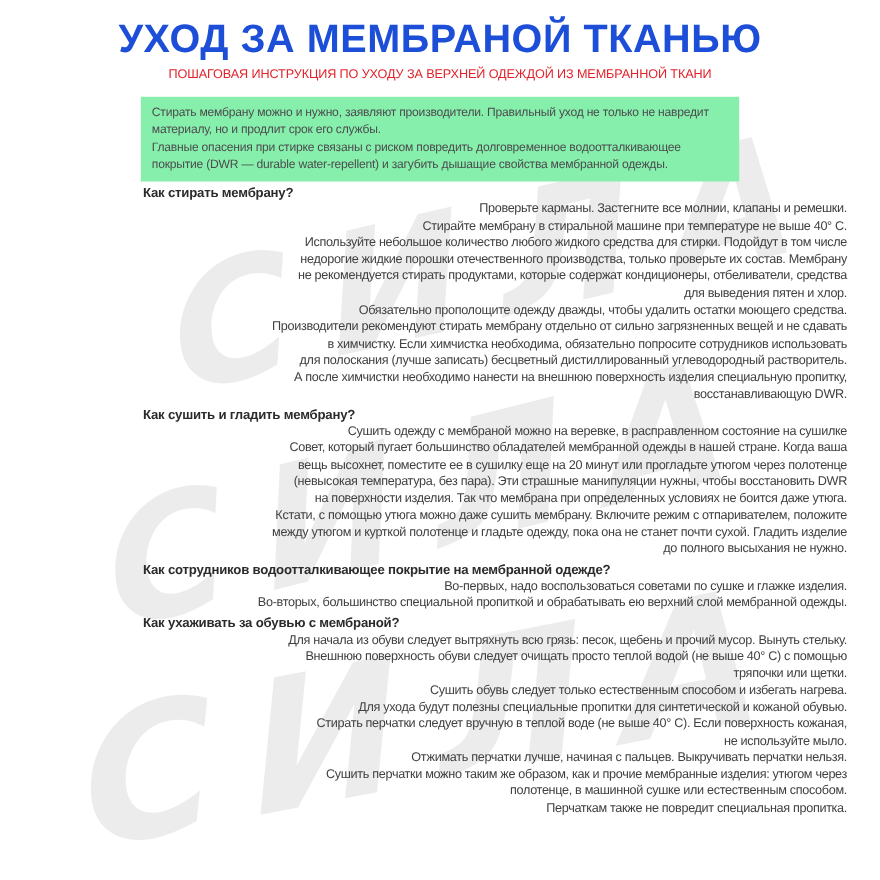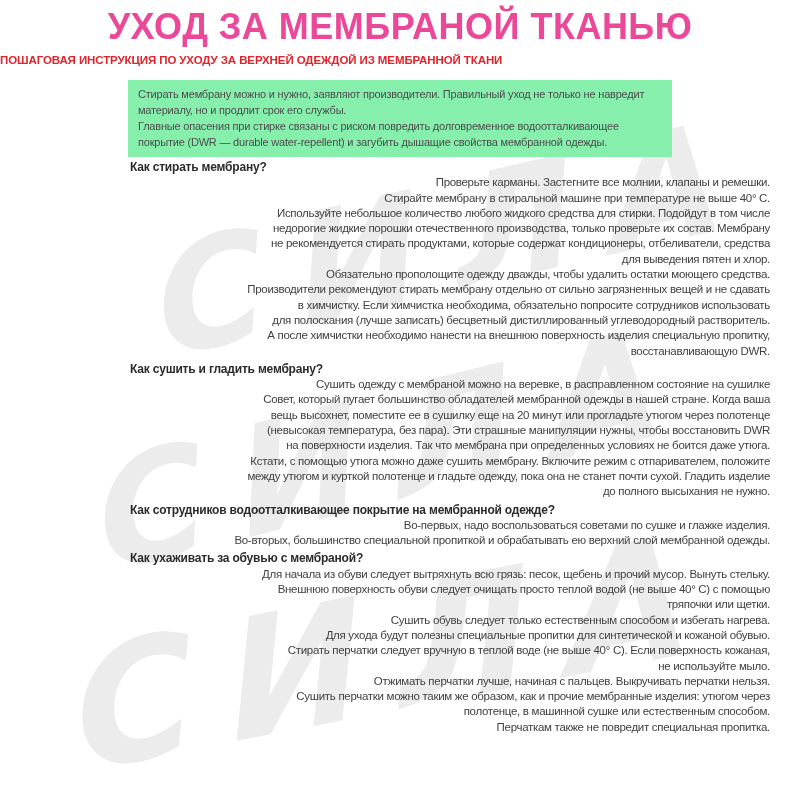--- a/index.html
+++ b/index.html
@@ -21,31 +21,32 @@
     letter-spacing:34px;
     white-space:nowrap;
     pointer-events:none;
     user-select:none;
   }
   .wm1{top:150px;left:150px;font-size:150px;transform:rotate(-13deg) skewX(-6deg);}
   .wm2{top:360px;left:90px;font-size:150px;transform:rotate(-14deg) skewX(-6deg);}
   .wm3{top:555px;left:70px;font-size:165px;transform:rotate(-11deg) skewX(-6deg);}
   
   .title{
-    margin-top:8px;
+    margin-top:16px;
     text-align:center;
     font-size:36px;line-height:38px;
     font-weight:bold;
-    color:#ec4899;
+    color:#1d4ed8;
     letter-spacing:0.5px;
   }
   .subtitle{
     margin-top:7px;
+    text-align:center;
     font-size:11.5px;line-height:14px;
-    font-weight:bold;
+    font-weight:normal;
     color:#e2232b;
     letter-spacing:-0.1px;
   }
   
   .intro-box{
     margin:13px auto 0 auto;
     width:544px;
     box-sizing:border-box;
     background:#86efac;
     padding:6px 10px 7px 10px;

